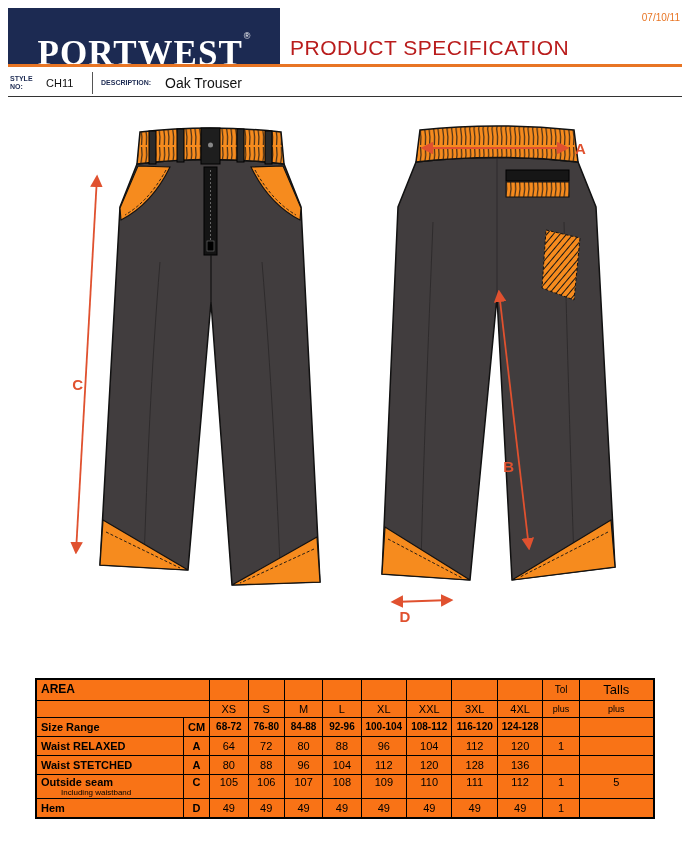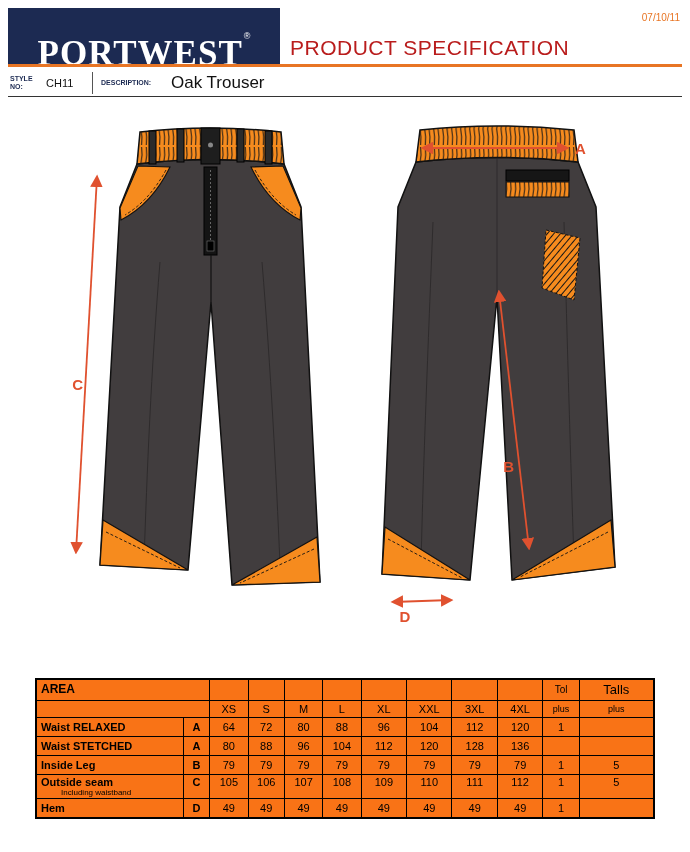--- a/index.html
+++ b/index.html
@@ -30,21 +30,21 @@
     position:absolute; left:8px; top:70px; width:674px; height:26px;
     display:flex; align-items:center; border-bottom:1px solid #333;
   }
   .tiny-label {
     color:#1c2a52; font-size:7px; font-weight:bold; text-transform:uppercase;
     width:36px; line-height:1.2; margin-left:2px;
   }
   .style-no-value { font-size:11px; color:#111; width:46px; }
   .v-div { width:1px; height:22px; background:#555; margin:0 6px 0 0; }
   .desc-label-wrap { width:64px; }
-  .desc-value { font-size:17px; color:#111; margin-left:6px; }
+  .desc-value { font-size:14px; color:#111; }
   
   .diagram-wrap { position:absolute; left:0; top:112px; width:690px; height:540px; }
   
   .spec-table {
     position:absolute; left:35px; top:678px; border-collapse:collapse; table-layout:fixed;
     width:620px; border:2px solid #000; background:#f97316;
   }
   .spec-table td {
     border:1px solid #000; padding:1px 3px; font-size:11px; text-align:center;
     height:16px; line-height:1.15; overflow:hidden; white-space:nowrap;
@@ -199,20 +199,34 @@
         <td class="size-cell">M</td>
         <td class="size-cell">L</td>
         <td class="size-cell">XL</td>
         <td class="size-cell">XXL</td>
         <td class="size-cell">3XL</td>
         <td class="size-cell">4XL</td>
         <td class="plus-cell">plus</td>
         <td class="plus-cell">plus</td>
       </tr>
       <tr>
+        <td class="label-cell"><span>Size Range</span></td>
+        <td class="code-cell">CM</td>
+        <td class="val-cell range-cell">68-72</td>
+        <td class="val-cell range-cell">76-80</td>
+        <td class="val-cell range-cell">84-88</td>
+        <td class="val-cell range-cell">92-96</td>
+        <td class="val-cell range-cell">100-104</td>
+        <td class="val-cell range-cell">108-112</td>
+        <td class="val-cell range-cell">116-120</td>
+        <td class="val-cell range-cell">124-128</td>
+        <td class="tolv-cell"></td>
+        <td class="tallsv-cell"></td>
+      </tr>
+      <tr>
         <td class="label-cell"><span>Waist RELAXED</span></td>
         <td class="code-cell">A</td>
         <td class="val-cell">64</td>
         <td class="val-cell">72</td>
         <td class="val-cell">80</td>
         <td class="val-cell">88</td>
         <td class="val-cell">96</td>
         <td class="val-cell">104</td>
         <td class="val-cell">112</td>
         <td class="val-cell">120</td>
@@ -225,34 +239,20 @@
         <td class="val-cell">80</td>
         <td class="val-cell">88</td>
         <td class="val-cell">96</td>
         <td class="val-cell">104</td>
         <td class="val-cell">112</td>
         <td class="val-cell">120</td>
         <td class="val-cell">128</td>
         <td class="val-cell">136</td>
         <td class="tolv-cell"></td>
         <td class="tallsv-cell"></td>
-      </tr>
-      <tr>
-        <td class="label-cell"><span>Inside Leg</span></td>
-        <td class="code-cell">B</td>
-        <td class="val-cell">79</td>
-        <td class="val-cell">79</td>
-        <td class="val-cell">79</td>
-        <td class="val-cell">79</td>
-        <td class="val-cell">79</td>
-        <td class="val-cell">79</td>
-        <td class="val-cell">79</td>
-        <td class="val-cell">79</td>
-        <td class="tolv-cell">1</td>
-        <td class="tallsv-cell">5</td>
       </tr>
       <tr class="has-sub">
         <td class="label-cell"><span>Outside seam</span><div class="lab-sub">Including waistband</div></td>
         <td class="code-cell">C</td>
         <td class="val-cell">105</td>
         <td class="val-cell">106</td>
         <td class="val-cell">107</td>
         <td class="val-cell">108</td>
         <td class="val-cell">109</td>
         <td class="val-cell">110</td>

